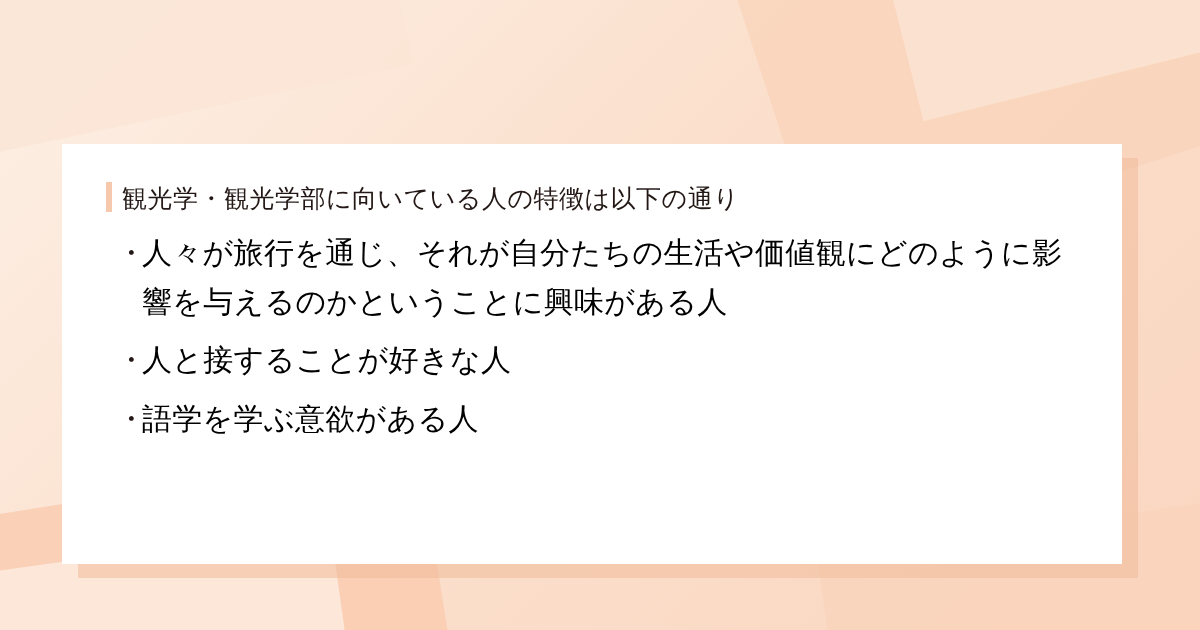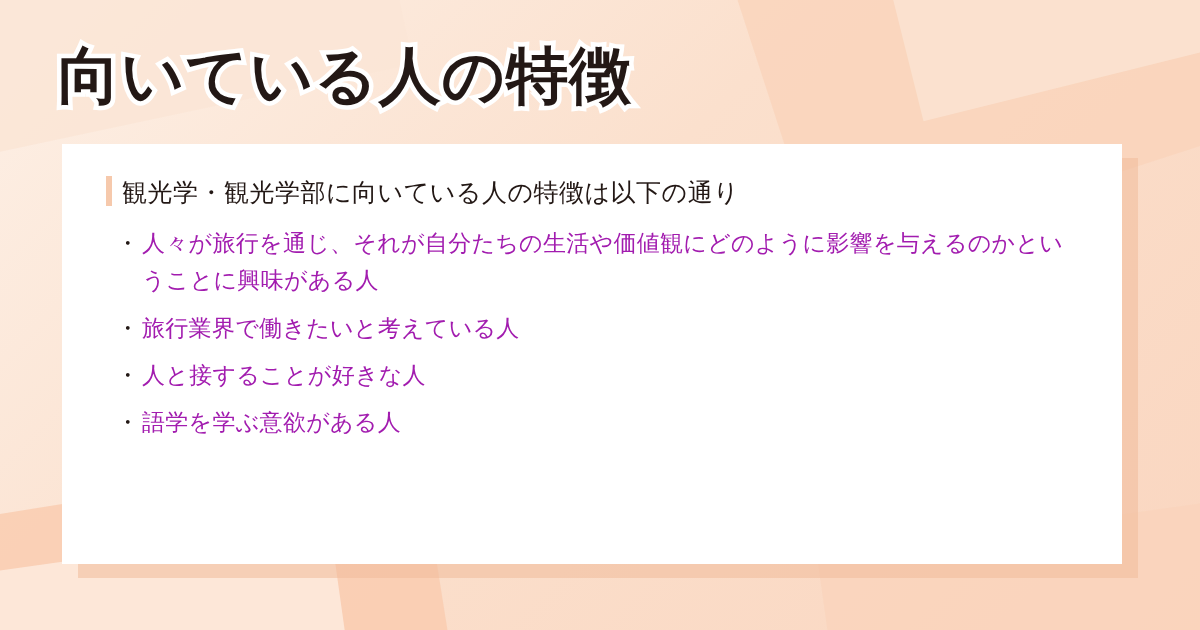--- a/index.html
+++ b/index.html
@@ -117,47 +117,47 @@
     box-sizing: border-box;
     padding: 26px 40px 20px 46px;
   }
 
   .card-heading {
     position: relative;
     font-size: 25px;
     color: #231815;
     font-weight: 500;
     letter-spacing: .5px;
-    margin: 6px 0 16px 14px;
+    margin: 12px 0 16px 14px;
     font-family: Liberation Serif, serif;
   }
   .card-heading::before {
     content: "";
     position: absolute;
     left: -16px;
     top: 0px;
     width: 6px;
     height: 30px;
     background: #f6c9ac;
   }
 
   .bullet-list {
     list-style: none;
     margin: 0;
     padding: 0 0 0 10px;
   }
   .bullet-list li {
     position: relative;
-    font-size: 23px;
+    font-size: 30px;
     line-height: 1.62;
-    color: #a21caf;
+    color: #000000;
     padding-left: 24px;
     margin-bottom: 10px;
     letter-spacing: .3px;
-    font-family: Liberation Serif, serif;
+    font-family: Liberation Mono, monospace;
   }
   .bullet-list li::before {
     content: "\30FB";
     position: absolute;
     left: -2px;
     top: 0;
     color: #231815;
   }
 </style>
 </head>
@@ -165,28 +165,26 @@
 
 <div class="slide">
 
   <div class="bg-shape shape-top-left"></div>
   <div class="bg-shape shape-top-right"></div>
   <div class="bg-shape shape-top-right2"></div>
   <div class="bg-shape shape-bottom-left"></div>
   <div class="bg-shape shape-bottom-left2"></div>
   <div class="bg-shape shape-bottom-right"></div>
 
-  <div class="title">向いている人の特徴</div>
 
   <div class="card-shadow"></div>
 
   <div class="card">
     <div class="card-heading">観光学・観光学部に向いている人の特徴は以下の通り</div>
 
     <ul class="bullet-list">
       <li>人々が旅行を通じ、それが自分たちの生活や価値観にどのように影響を与えるのかということに興味がある人</li>
-      <li>旅行業界で働きたいと考えている人</li>
       <li>人と接することが好きな人</li>
       <li>語学を学ぶ意欲がある人</li>
     </ul>
   </div>
 
 </div>
 
 </body></html>

